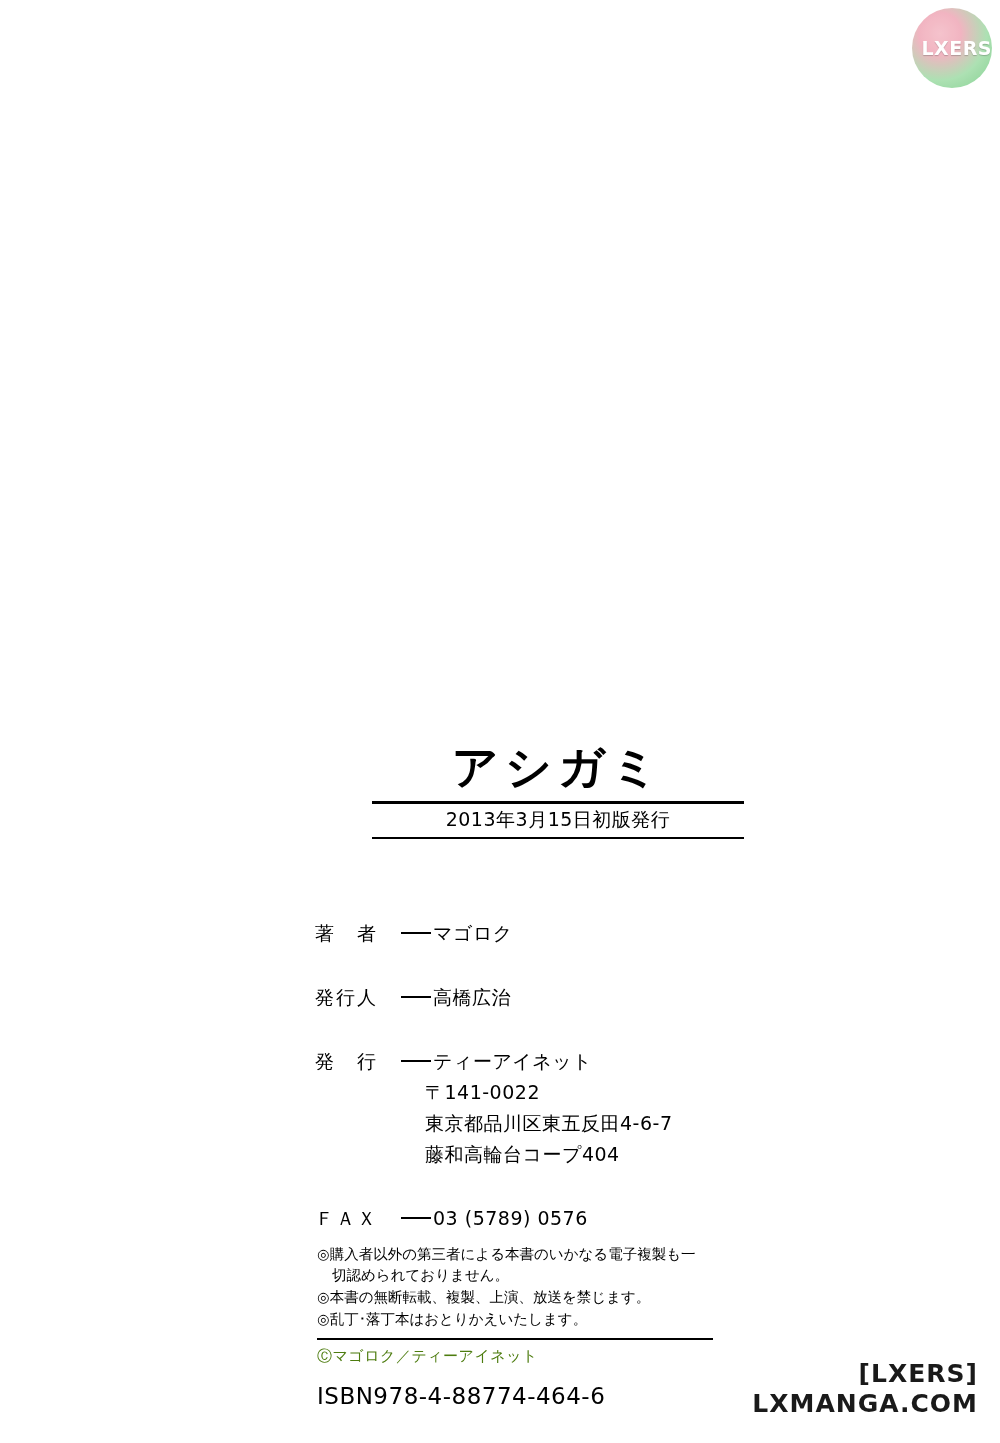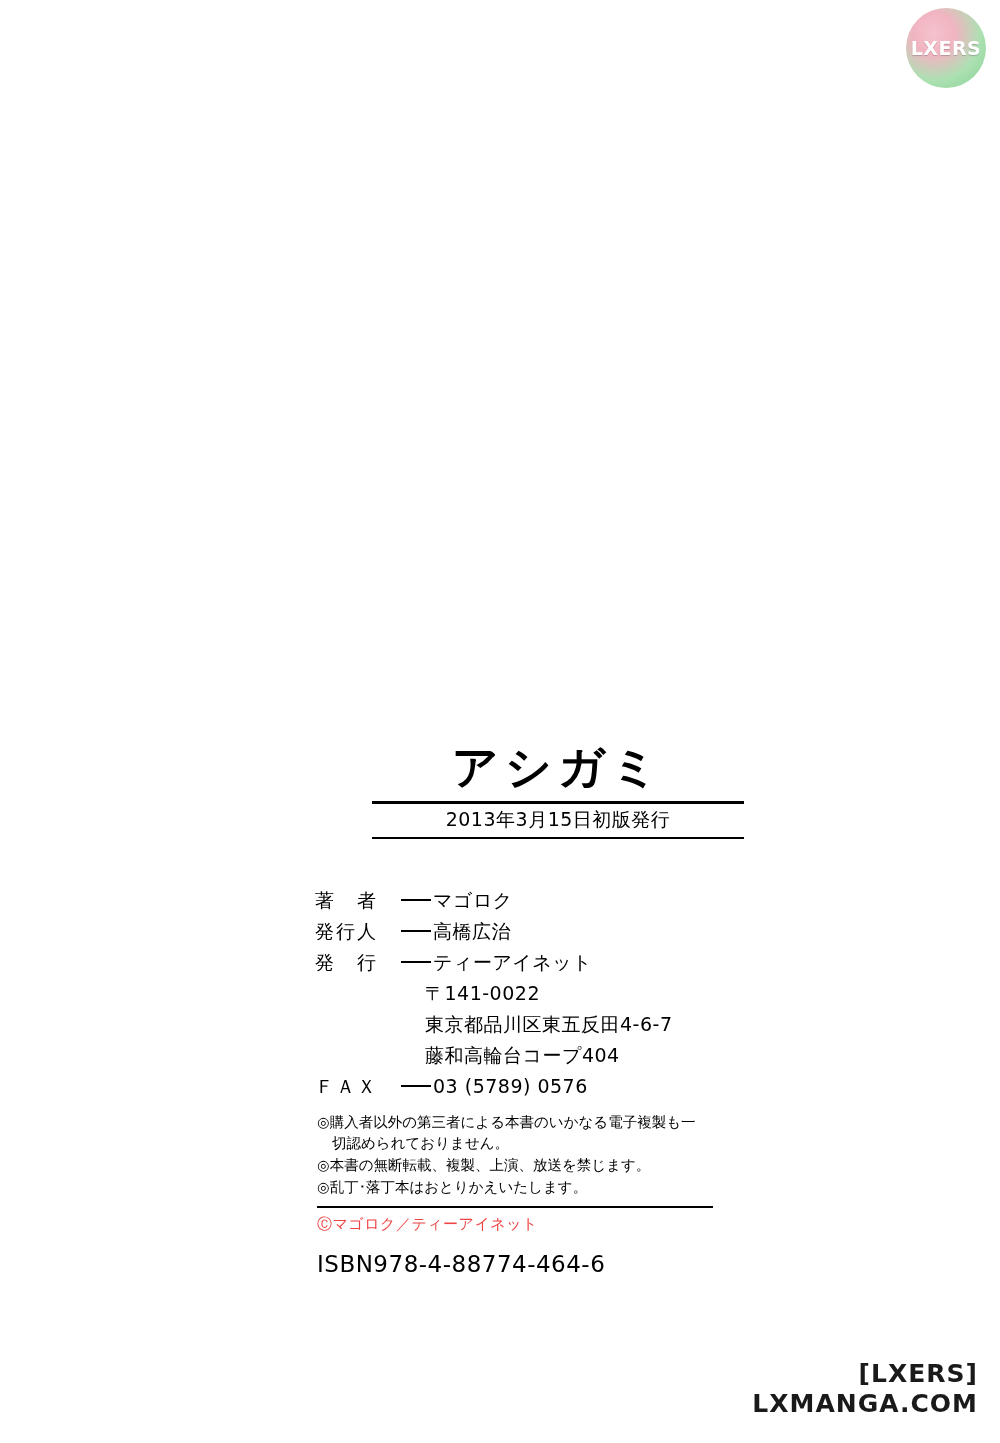--- a/index.html
+++ b/index.html
@@ -13,29 +13,29 @@
     position: relative;
     font-family: "Liberation Sans", sans-serif;
     color: #111111;
     overflow: hidden;
   }
 
   
   .wm-badge {
     position: absolute;
     top: 8px;
-    right: 14px;
+    right: 8px;
     width: 80px;
     height: 80px;
     border-radius: 50%;
     background: radial-gradient(circle at 35% 32%, #f4b9c4 0%, #efa8b7 28%, #9fdca6 62%, #6fc97f 100%);
     opacity: 0.85;
     display: flex;
     align-items: center;
-    justify-content: center;
+    justify-content: flex-end;
   }
   .wm-badge-text {
     font-family: "DejaVu Sans", sans-serif;
     font-weight: bold;
     font-size: 19px;
     letter-spacing: 0.5px;
     color: #ffffff;
     text-shadow: 0 1px 1px rgba(0,0,0,0.25);
   }
 
@@ -96,20 +96,21 @@
   }
   .credit-row {
     display: flex;
     align-items: baseline;
     white-space: nowrap;
   }
   .credit-label {
     display: inline-block;
     width: 86px;
     letter-spacing: 2px;
+    margin-top: 33px;
   }
   .credit-dash {
     display: inline-block;
     width: 30px;
     border-bottom: 2px solid #000;
     position: relative;
     top: -6px;
     margin-right: 2px;
   }
   .credit-value {
@@ -151,21 +152,21 @@
   }
 
   .copyright {
     width: 400px;
     position: relative;
     left: 50%;
     margin-left: -183px;
     font-family: Liberation Serif, serif;
     font-size: 15px;
     letter-spacing: 0.5px;
-    color: #ef4444;
+    color: #4d7c0f;
   }
   .isbn {
     width: 400px;
     position: relative;
     left: 50%;
     margin-left: -183px;
     font-family: "DejaVu Sans", "Liberation Sans", sans-serif;
     font-size: 23px;
     letter-spacing: 0.5px;
     color: #000;

